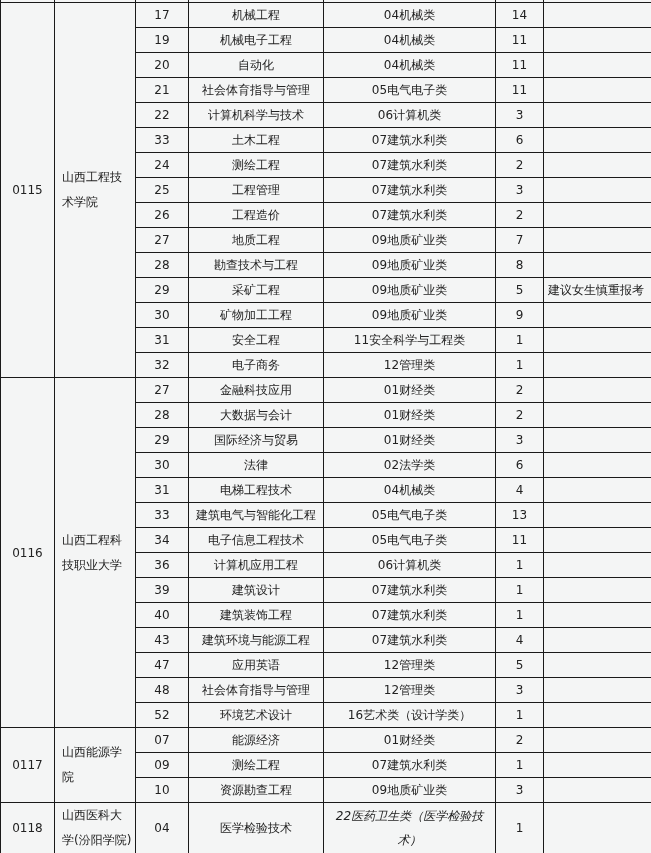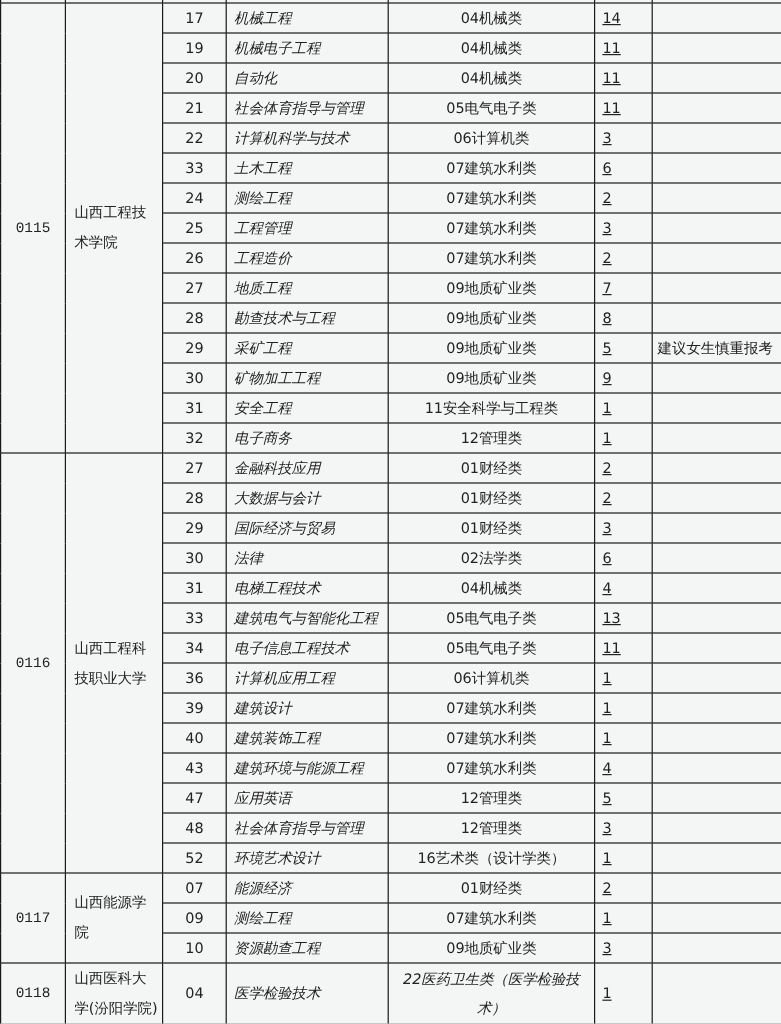--- a/index.html
+++ b/index.html
@@ -35,26 +35,26 @@
       overflow: hidden;
     }
     col.c-code   { width: 54px; }
     col.c-school { width: 81px; }
     col.c-mcode  { width: 53px; }
     col.c-major  { width: 135px; }
     col.c-cat    { width: 172px; }
     col.c-num    { width: 48px; }
     col.c-note   { width: 108px; }
 
-    td.code   { text-align: center; font-family: Liberation Mono, monospace; }
+    td.code   { text-align: center; }
     td.school { text-align: left; white-space: normal !important; line-height: 25px !important; padding-left: 7px !important; padding-right: 2px !important; }
     td.mcode  { text-align: center; }
-    td.major  { text-align: left; font-style: italic; }
+    td.major  { text-align: center; }
     td.cat    { text-align: center; }
-    td.num    { text-align: left; text-decoration: underline; }
+    td.num    { text-align: center; }
     td.note   { text-align: left; padding-left: 4px !important; padding-right: 0 !important; margin-left: 19px; }
     td.wrap   { white-space: normal !important; line-height: 24px !important; font-style: italic; }
     tr.tall td { height: 48px; }
     tr.phantom td { height: 24px; }
   </style>
 </head>
 <body>
 
 <table class="admissions">
   <colgroup>

